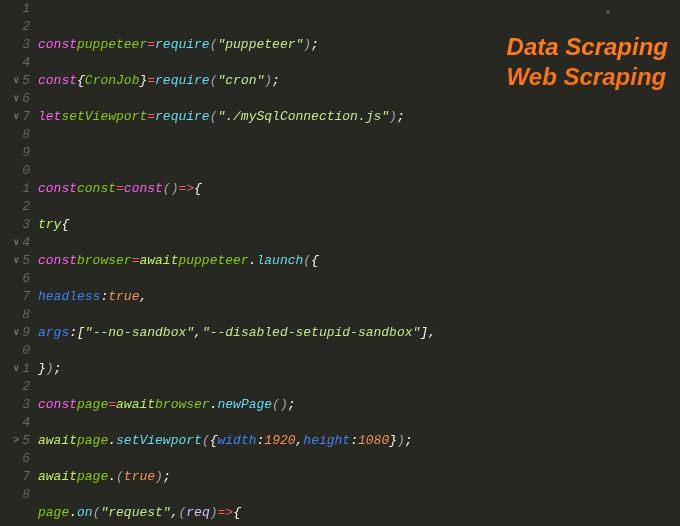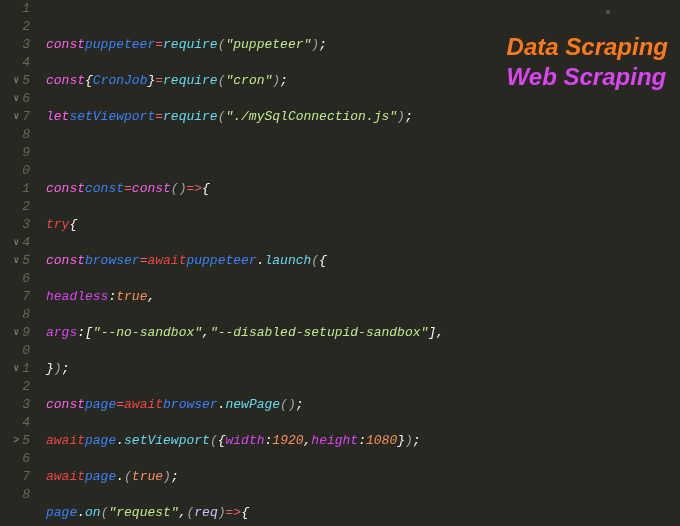--- a/index.html
+++ b/index.html
@@ -43,49 +43,48 @@
 }
 .code {
   flex: 1;
   white-space: pre;
   position: relative;
 }
 .line {
   height: 18px;
   display: flex;
   align-items: center;
-  margin-left: 8px;
 }
 .kw-decl { color: #fd5ff1; }
-.kw-ctrl { color: #ef4444; }
+.kw-ctrl { color: #bef264; }
 .fn { color: #66d9ef; }
 .str { color: #c3e88d; }
 .num { color: #f99157; }
 .bool { color: #f99157; }
-.prop { color: #d946ef; }
-.ident { color: #3b82f6; }
+.prop { color: #3b82f6; }
+.ident { color: #84cc16; }
 .op { color: #ec5f67; }
 .punct { color: #f8f8f2; }
 .paren { color: #a6a6a6; }
 .param { color: #d4bfff; }
 
 .overlay {
   position: absolute;
   top: 32px;
   right: 12px;
   font-family: Arial, sans-serif;
   font-style: italic;
   font-weight: bold;
   font-size: 24px;
   line-height: 30px;
   text-align: left;
 }
 .ov1 { color: #ff7a1a; }
 .ov2 { color: #d7d24c; }
-.ov3 { color: #d946ef; }
+.ov3 { color: #f97316; }
 .menudot {
   position: absolute;
   top: 10px;
   right: 70px;
   width: 4px;
   height: 4px;
   background: #555;
   border-radius: 50%;
 }
 </style>

